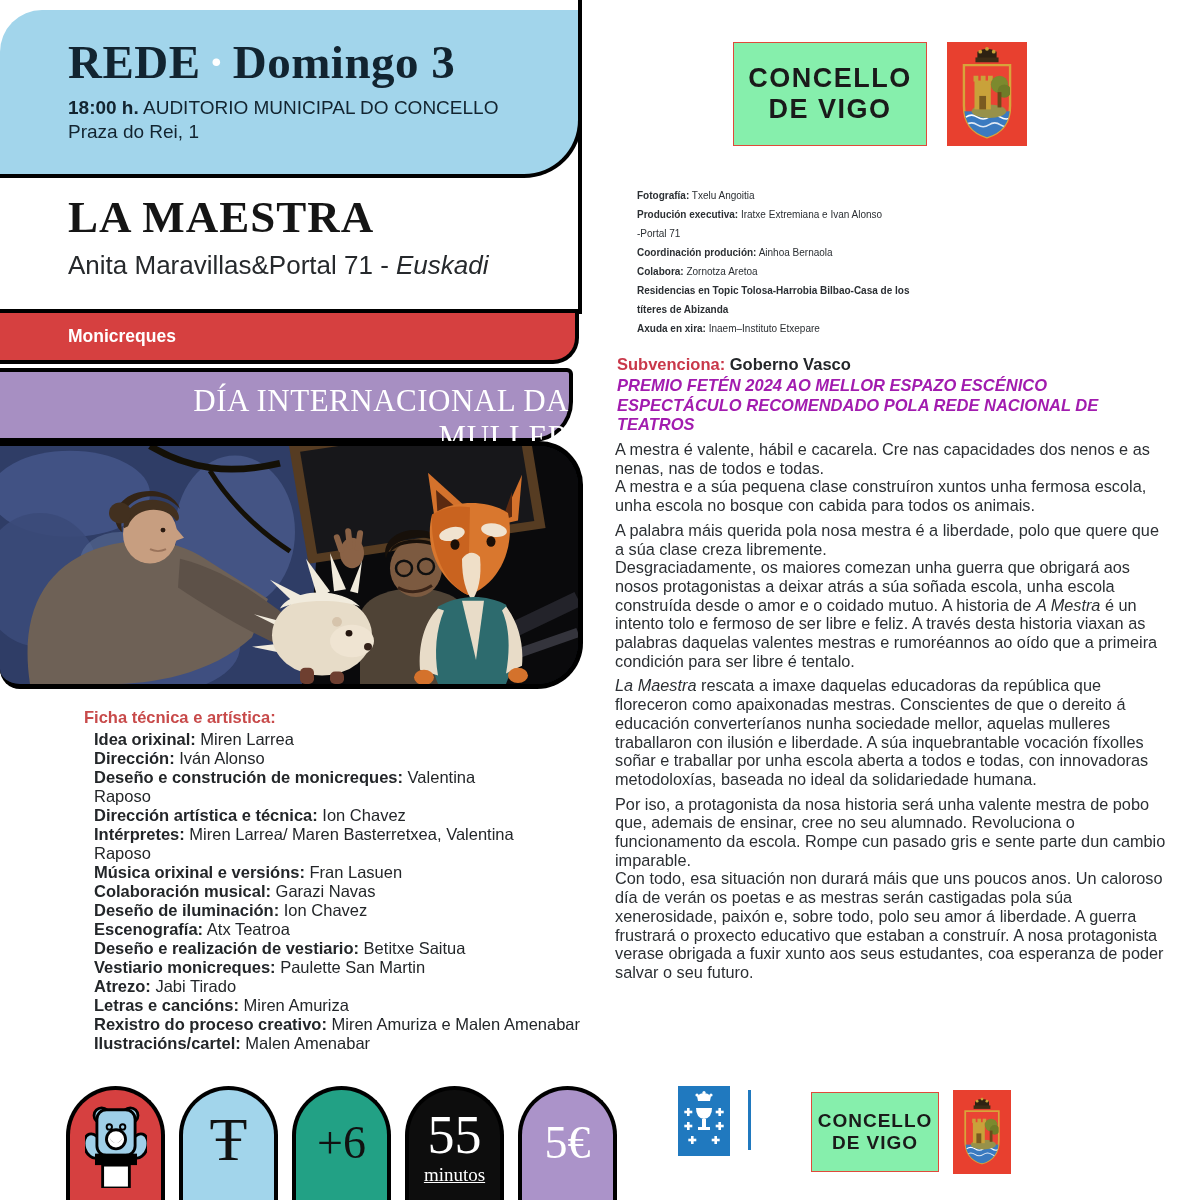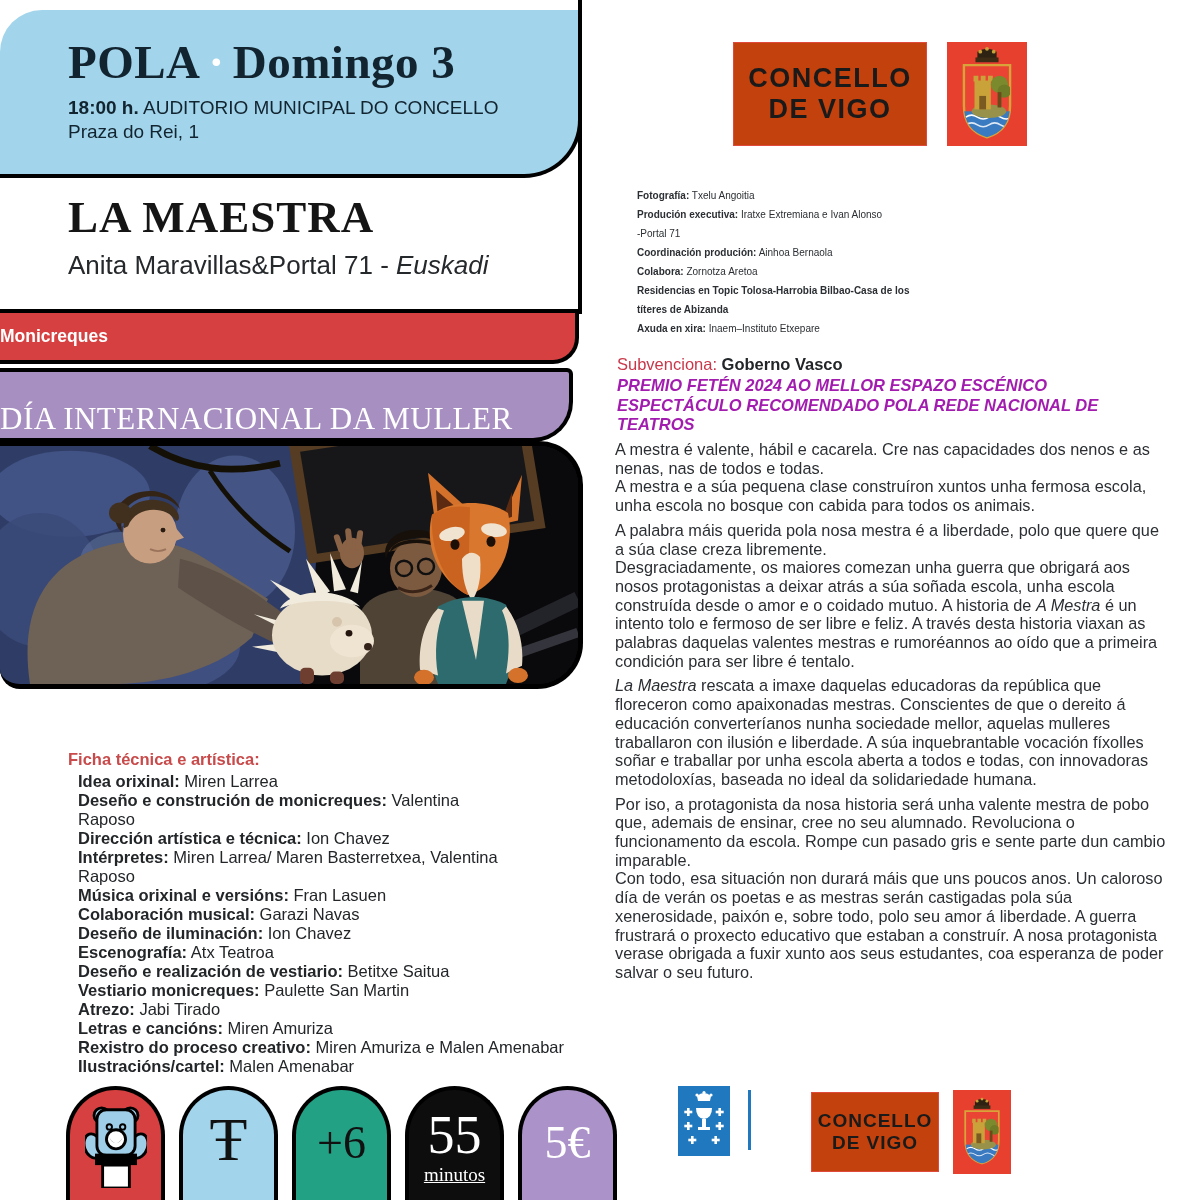--- a/index.html
+++ b/index.html
@@ -21,64 +21,64 @@
   .addr{margin-top:0;}
 
   
   .title-block{position:absolute;left:68px;top:192px;}
   .show-title{margin:0;font-weight:700;font-size:45px;letter-spacing:1px;color:#151515;line-height:50px;}
   .company-line{font-size:26px;color:#26292c;margin-top:8px;}
   .company-line .origin{font-style:italic;}
 
   
   .banner{position:absolute;left:0;box-sizing:border-box;border:4px solid #000;border-left:none;
-          display:flex;align-items:center;text-align:right;}
+          display:flex;align-items:center;padding-left:68px;text-align:right;}
   .banner-red{top:309px;width:579px;height:55px;background:#d64040;border-radius:0 0 26px 0;}
   .banner-red .label{color:#fff;font-weight:700;font-size:17.5px;}
   .banner-purple{top:368px;width:573px;height:74px;background:#a78fc2;border-radius:0 6px 40px 0;}
   .banner-purple .label{color:#fff;font-size:31px;letter-spacing:.5px;}
 
   
   .photo{position:absolute;left:0;top:441px;width:583px;height:248px;box-sizing:border-box;
          border:5px solid #000;border-left:none;border-radius:0 44px 46px 20px;overflow:hidden;background:#10131c;}
   .photo svg{display:block;width:100%;height:100%;}
 
   
-  .ficha{position:absolute;left:68px;top:708px;width:525px;font-size:16.5px;line-height:19px;color:#232629;margin-top:42px;}
+  .ficha{position:absolute;left:84px;top:708px;width:525px;font-size:16.5px;line-height:19px;color:#232629;}
   .ficha-heading{color:#c84a4a;font-weight:700;margin-bottom:3px;}
   .pair-list{white-space:pre-line;}
   .pair-list div{padding-left:10px;}
   .pair-list b{font-weight:700;}
 
   
   .badges{position:absolute;left:66px;top:1086px;display:flex;gap:14px;}
   .badge{width:99px;height:125px;box-sizing:border-box;border:4px solid #000;border-bottom:none;
          border-radius:50px 50px 0 0;display:flex;flex-direction:column;align-items:center;padding-top:14px;}
   .bg-red{background:#d64040;} .bg-blue{background:#a2d5eb;} .bg-green{background:#22a185;}
   .bg-black{background:#0d0d0d;} .bg-purple{background:#ab93c9;}
   .badge .big{font-family:"Liberation Serif","DejaVu Serif",serif;line-height:1;}
   .t-glyph{font-size:62px;color:#111;margin-top:4px;}
   .age-glyph{font-size:46px;color:#111;margin-top:16px;}
   .dur-glyph{font-size:54px;color:#fff;margin-top:4px;}
   .dur-sub{font-family:"Liberation Serif","DejaVu Serif",serif;font-size:19px;color:#fff;margin-top:2px;text-decoration:underline;}
   .price-glyph{font-size:46px;color:#fff;margin-top:16px;}
 
   
   .logo-top{position:absolute;left:733px;top:42px;display:flex;gap:20px;}
-  .c-box{box-sizing:border-box;border:1.5px solid #e04a3a;background:#c2410c;display:flex;flex-direction:column;
+  .c-box{box-sizing:border-box;border:1.5px solid #e04a3a;background:#86efac;display:flex;flex-direction:column;
          justify-content:center;align-items:center;}
   .c-box.big{width:194px;height:104px;}
   .c-line{font-weight:700;color:#1a1a1a;}
   .c-box.big .c-line{font-size:27px;letter-spacing:1.5px;line-height:31px;}
   .c-shield{background:#e8402f;display:flex;align-items:center;justify-content:center;}
   .c-shield.big{width:80px;height:104px;}
 
   .credits{position:absolute;left:627px;top:186px;width:548px;font-size:10px;line-height:19px;}
   .funding{position:absolute;left:617px;top:355px;font-size:16.5px;line-height:19px;}
-  .funding .red{color:#c9384a;font-weight:400;}
+  .funding .red{color:#c9384a;font-weight:700;}
   .funding .val{font-weight:700;color:#232629;}
   .award{position:absolute;left:617px;top:376px;width:548px;color:#a21caf;font-weight:700;font-style:italic;
          font-size:16.5px;line-height:19.5px;}
   .description{position:absolute;left:615px;top:440px;width:554px;font-size:16.3px;line-height:18.7px;}
   .description p{margin:0 0 6px;white-space:pre-line;}
   .description .it{font-style:italic;}
 
   
   .logos-bottom{position:absolute;left:678px;top:1084px;display:flex;align-items:flex-start;}
   .galicia-flag{width:52px;height:70px;margin-top:2px;}
@@ -121,21 +121,21 @@
     </symbol>
   </defs>
 </svg>
 
 <div class="page">
 
   <div class="divider"></div>
 
   <section class="blue-box">
     <h1 class="month-line serif">
-      <span>POLA</span><span class="dot">·</span><span>Domingo 3</span>
+      <span>REDE</span><span class="dot">·</span><span>Domingo 3</span>
     </h1>
     <div class="venue-line">
       <b>18:00 h.</b> <span>AUDITORIO MUNICIPAL DO CONCELLO</span>
     </div>
     <div class="venue-line addr">Praza do Rei, 1</div>
   </section>
 
   <section class="title-block">
     <h2 class="show-title serif">LA MAESTRA</h2>
     <div class="company-line">
@@ -232,21 +232,21 @@
         <path d="M438 170 C424 184 418 210 420 234 L438 240 C434 216 436 192 444 172 Z" fill="#e8dcc8"></path>
         <path d="M506 168 C518 184 524 206 522 230 L506 238 C510 214 510 190 502 172 Z" fill="#e8dcc8"></path>
         <ellipse cx="424" cy="242" rx="10" ry="8" fill="#d4722c"></ellipse>
         <ellipse cx="518" cy="240" rx="10" ry="8" fill="#d4722c"></ellipse>
       </g>
     </svg>
   </div>
 
   <section class="ficha">
     <div class="ficha-heading">Ficha técnica e artística:</div>
-    <div class="pair-list"><div><b>Idea orixinal:</b> Miren Larrea</div><div><b>Deseño e construción de monicreques:</b> Valentina
+    <div class="pair-list"><div><b>Idea orixinal:</b> Miren Larrea</div><div><b>Dirección:</b> Iván Alonso</div><div><b>Deseño e construción de monicreques:</b> Valentina
 Raposo</div><div><b>Dirección artística e técnica:</b> Ion Chavez</div><div><b>Intérpretes:</b> Miren Larrea/ Maren Basterretxea, Valentina
 Raposo</div><div><b>Música orixinal e versións:</b> Fran Lasuen</div><div><b>Colaboración musical:</b> Garazi Navas</div><div><b>Deseño de iluminación:</b> Ion Chavez</div><div><b>Escenografía:</b> Atx Teatroa</div><div><b>Deseño e realización de vestiario:</b> Betitxe Saitua</div><div><b>Vestiario monicreques:</b> Paulette San Martin</div><div><b>Atrezo:</b> Jabi Tirado</div><div><b>Letras e cancións:</b> Miren Amuriza</div><div><b>Rexistro do proceso creativo:</b> Miren Amuriza e Malen Amenabar</div><div><b>Ilustracións/cartel:</b> Malen Amenabar</div></div>
   </section>
 
   <div class="badges">
     <div class="badge bg-red">
       <svg viewBox="0 0 64 88" width="62" height="84">
         <ellipse cx="8" cy="44" rx="9" ry="13" fill="#9fcfe8" stroke="#000" stroke-width="3" transform="rotate(-18 8 44)"></ellipse>
         <ellipse cx="56" cy="44" rx="9" ry="13" fill="#9fcfe8" stroke="#000" stroke-width="3" transform="rotate(18 56 44)"></ellipse>
         <circle cx="17" cy="12" r="8" fill="#9fcfe8" stroke="#000" stroke-width="3"></circle>

